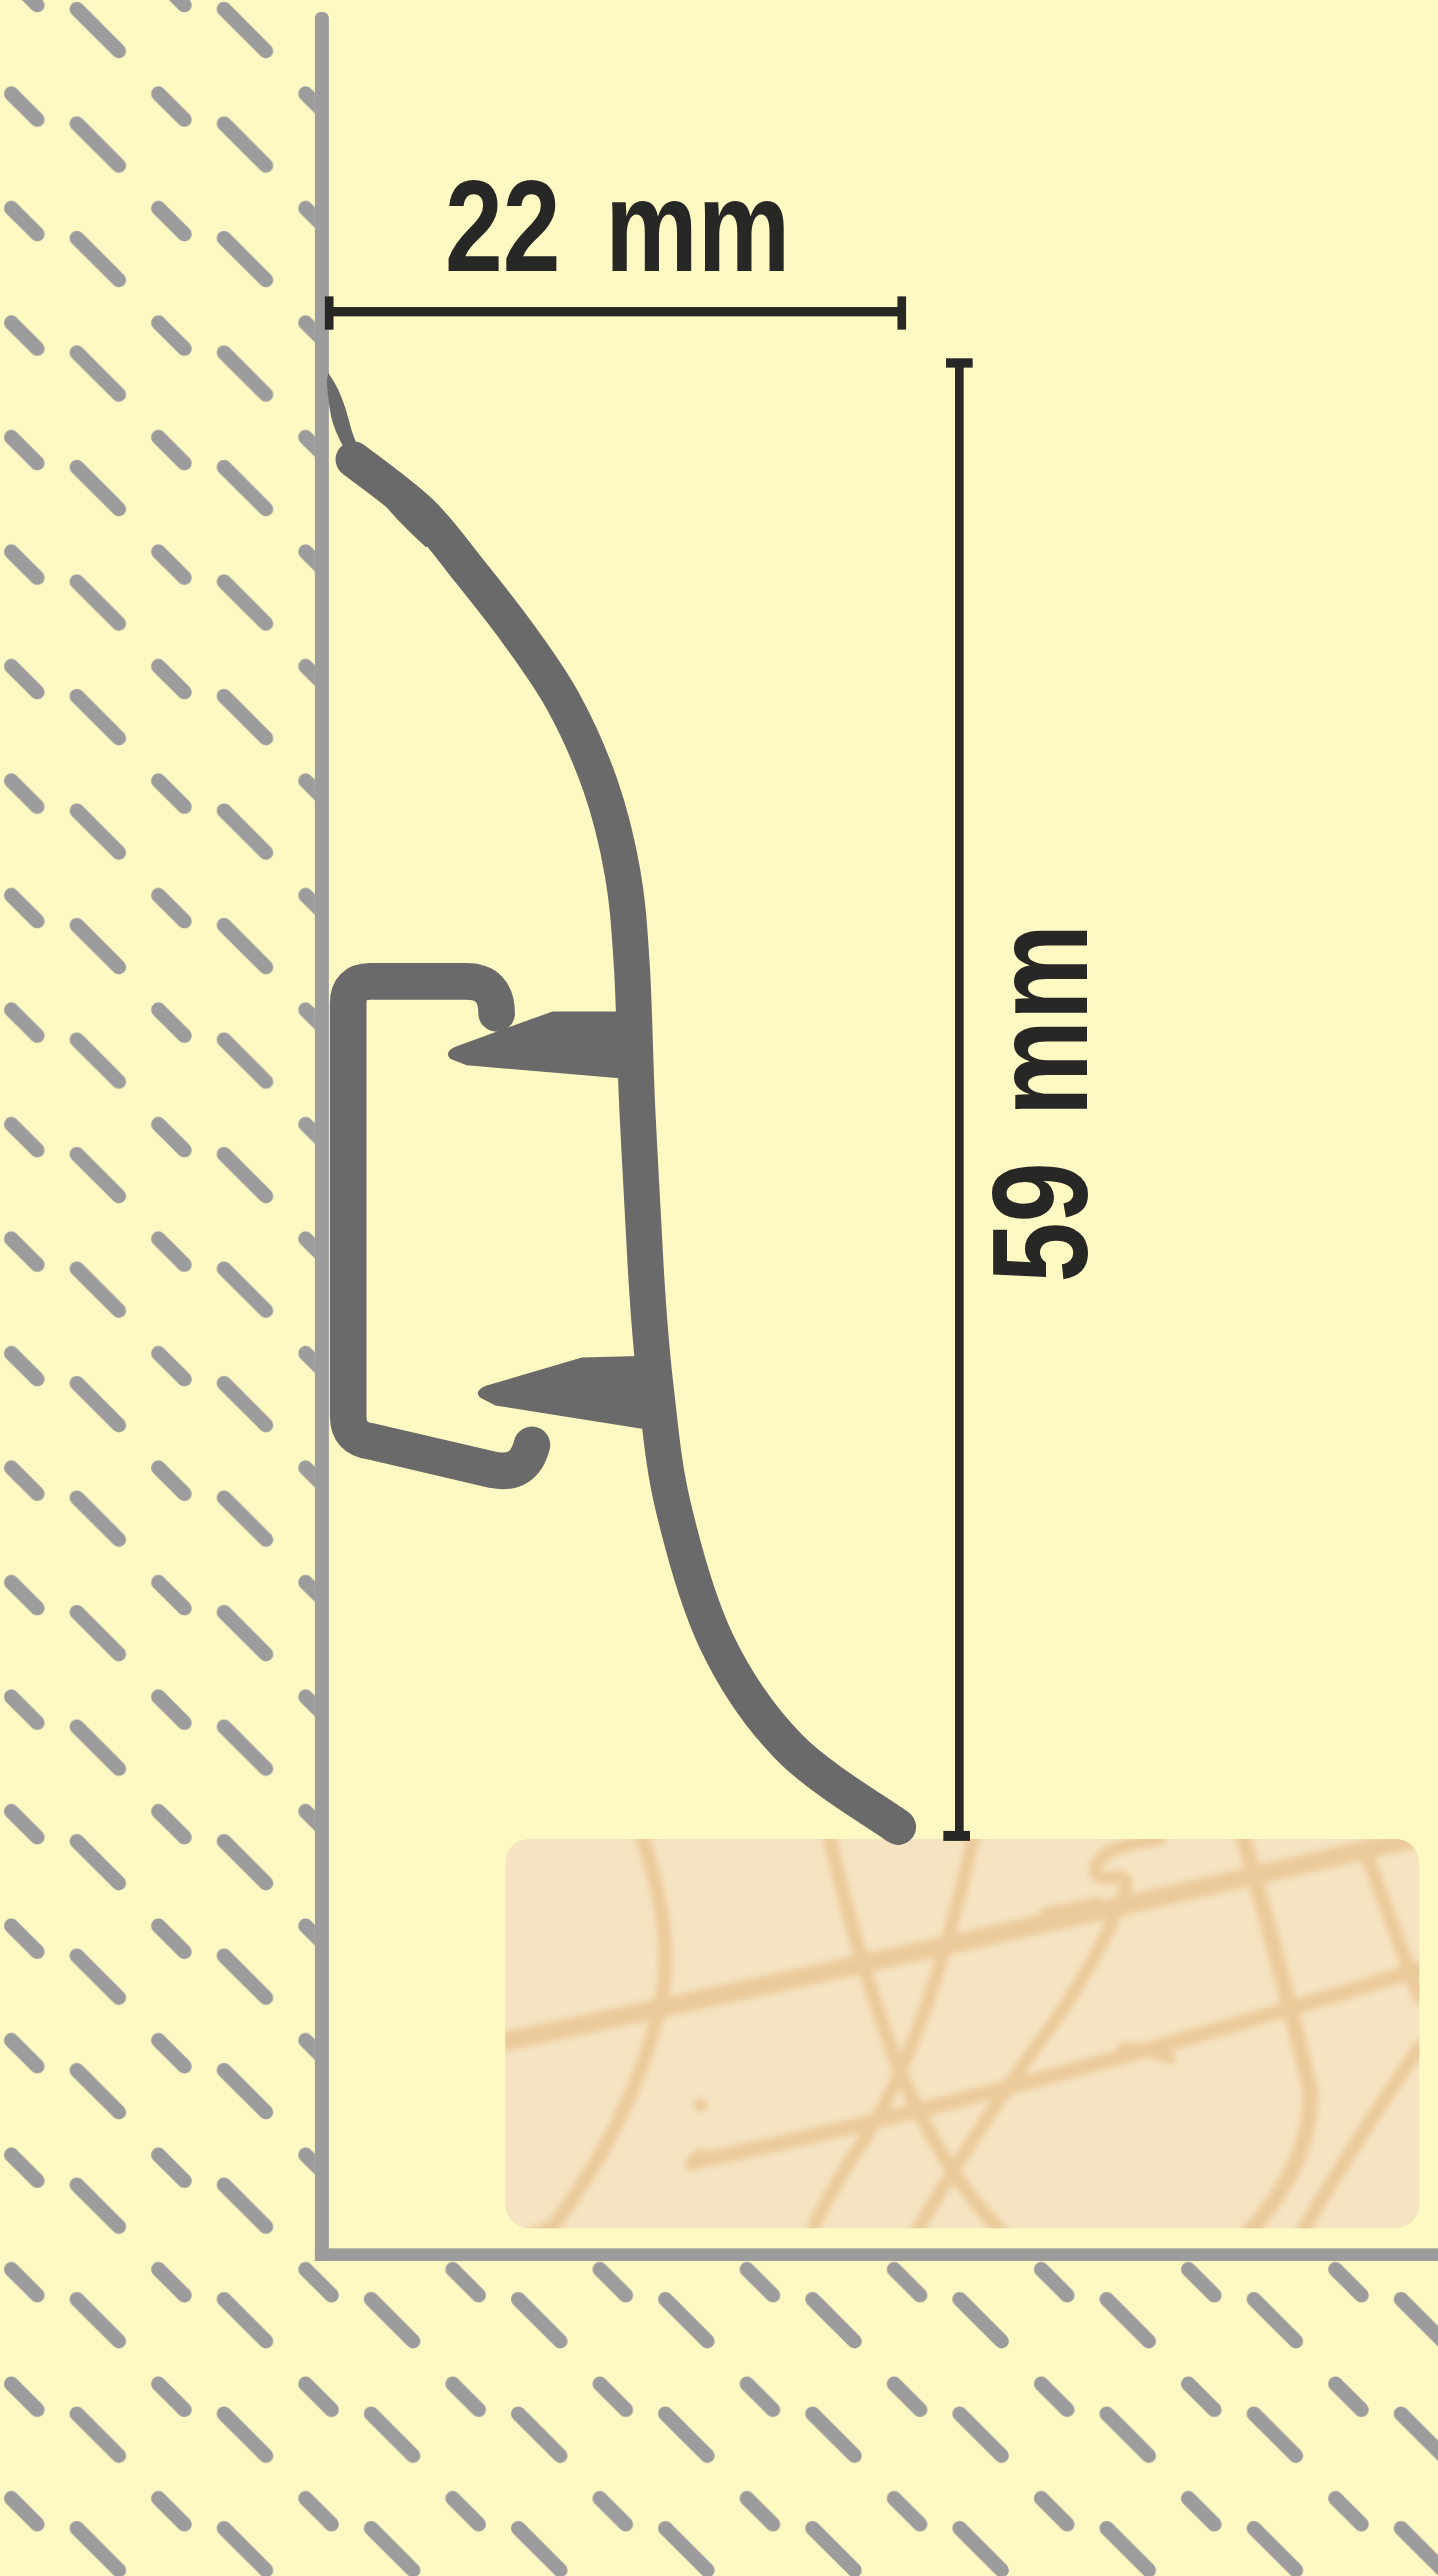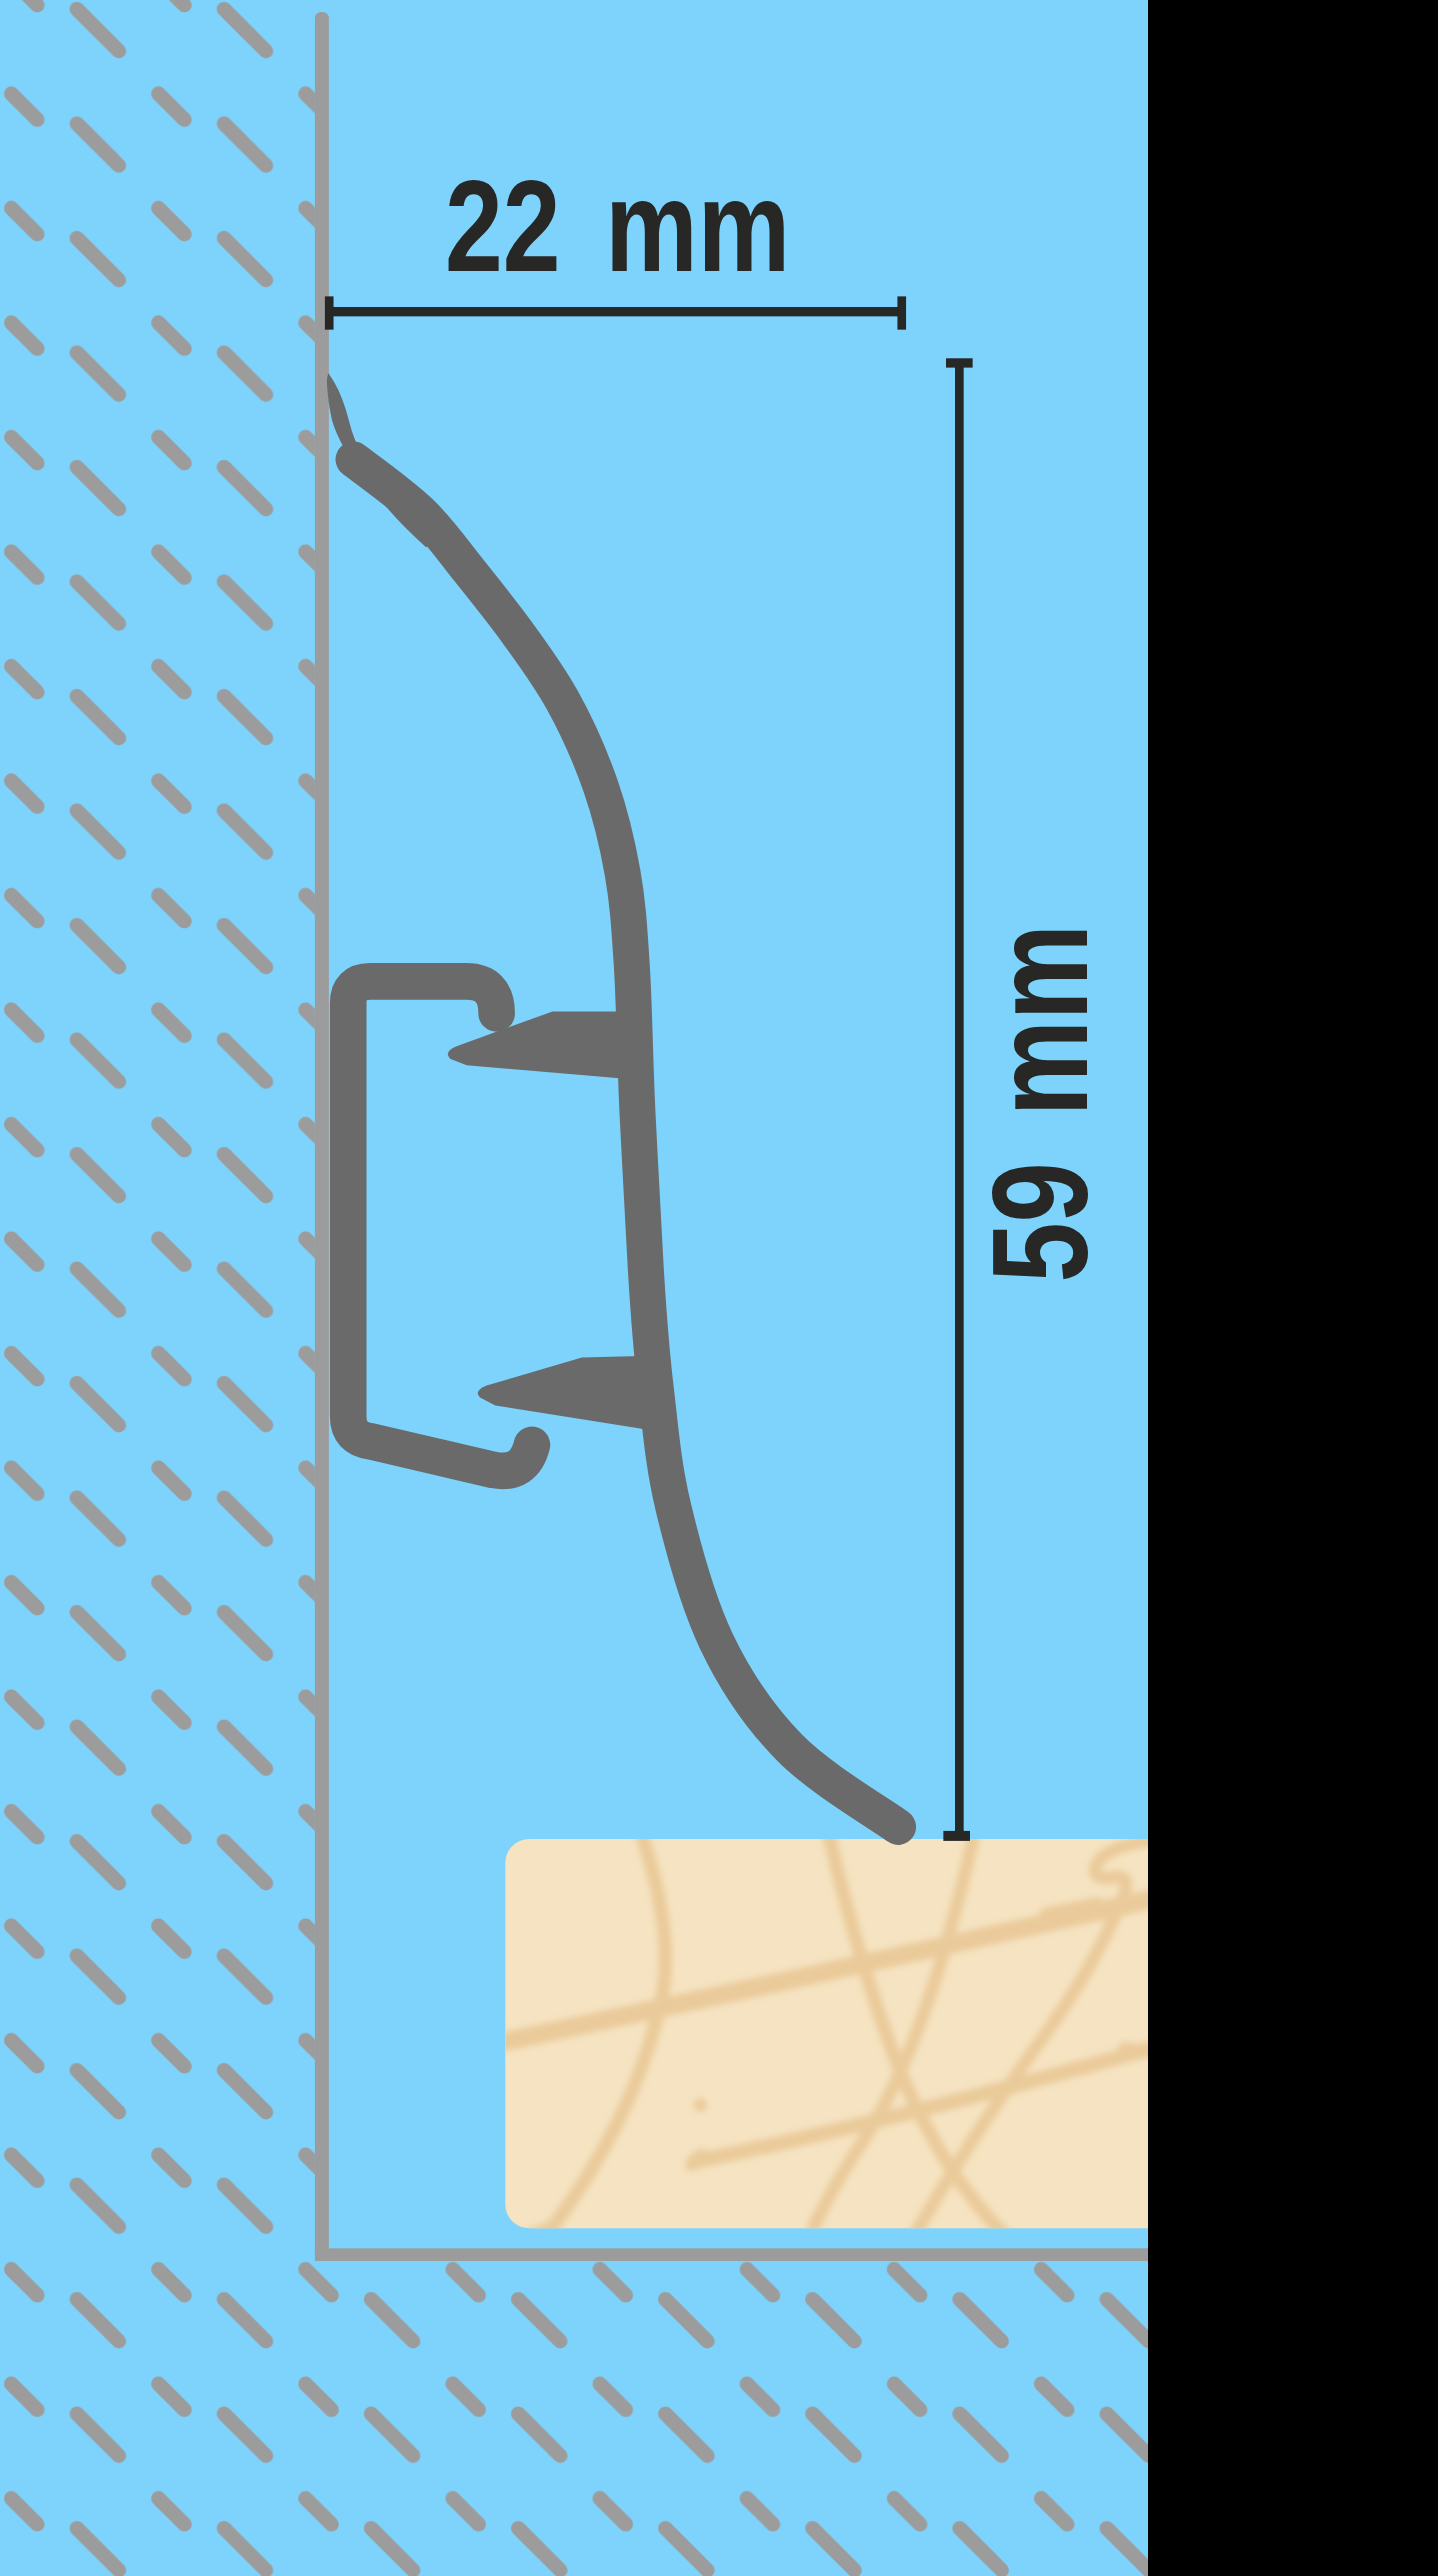--- a/index.html
+++ b/index.html
@@ -1,16 +1,16 @@
 <!DOCTYPE html>
 <html style="font-size:10.7px"><head>
 <meta charset="utf-8">
 <style>
 html,body{margin:0;padding:0;background:#000;}
-.page{position:relative;width:1148px;height:2576px;background:#7dd3fc;overflow:hidden;font-family:"Liberation Sans",sans-serif;}
+.page{position:relative;width:1438px;height:2576px;background:#fef9c3;overflow:hidden;font-family:"Liberation Sans",sans-serif;}
 </style>
 </head>
 <body>
 
 <div class="page">
 <svg width="1438" height="2576" viewBox="0 0 2160 3869" xmlns="http://www.w3.org/2000/svg">
 <defs>
 <pattern id="hatch" patternUnits="userSpaceOnUse" width="221" height="172">
 <g stroke="#9c9c9c" stroke-width="22" stroke-linecap="round">
 <line x1="115.5" y1="13.5" x2="178.5" y2="76.5"></line>

